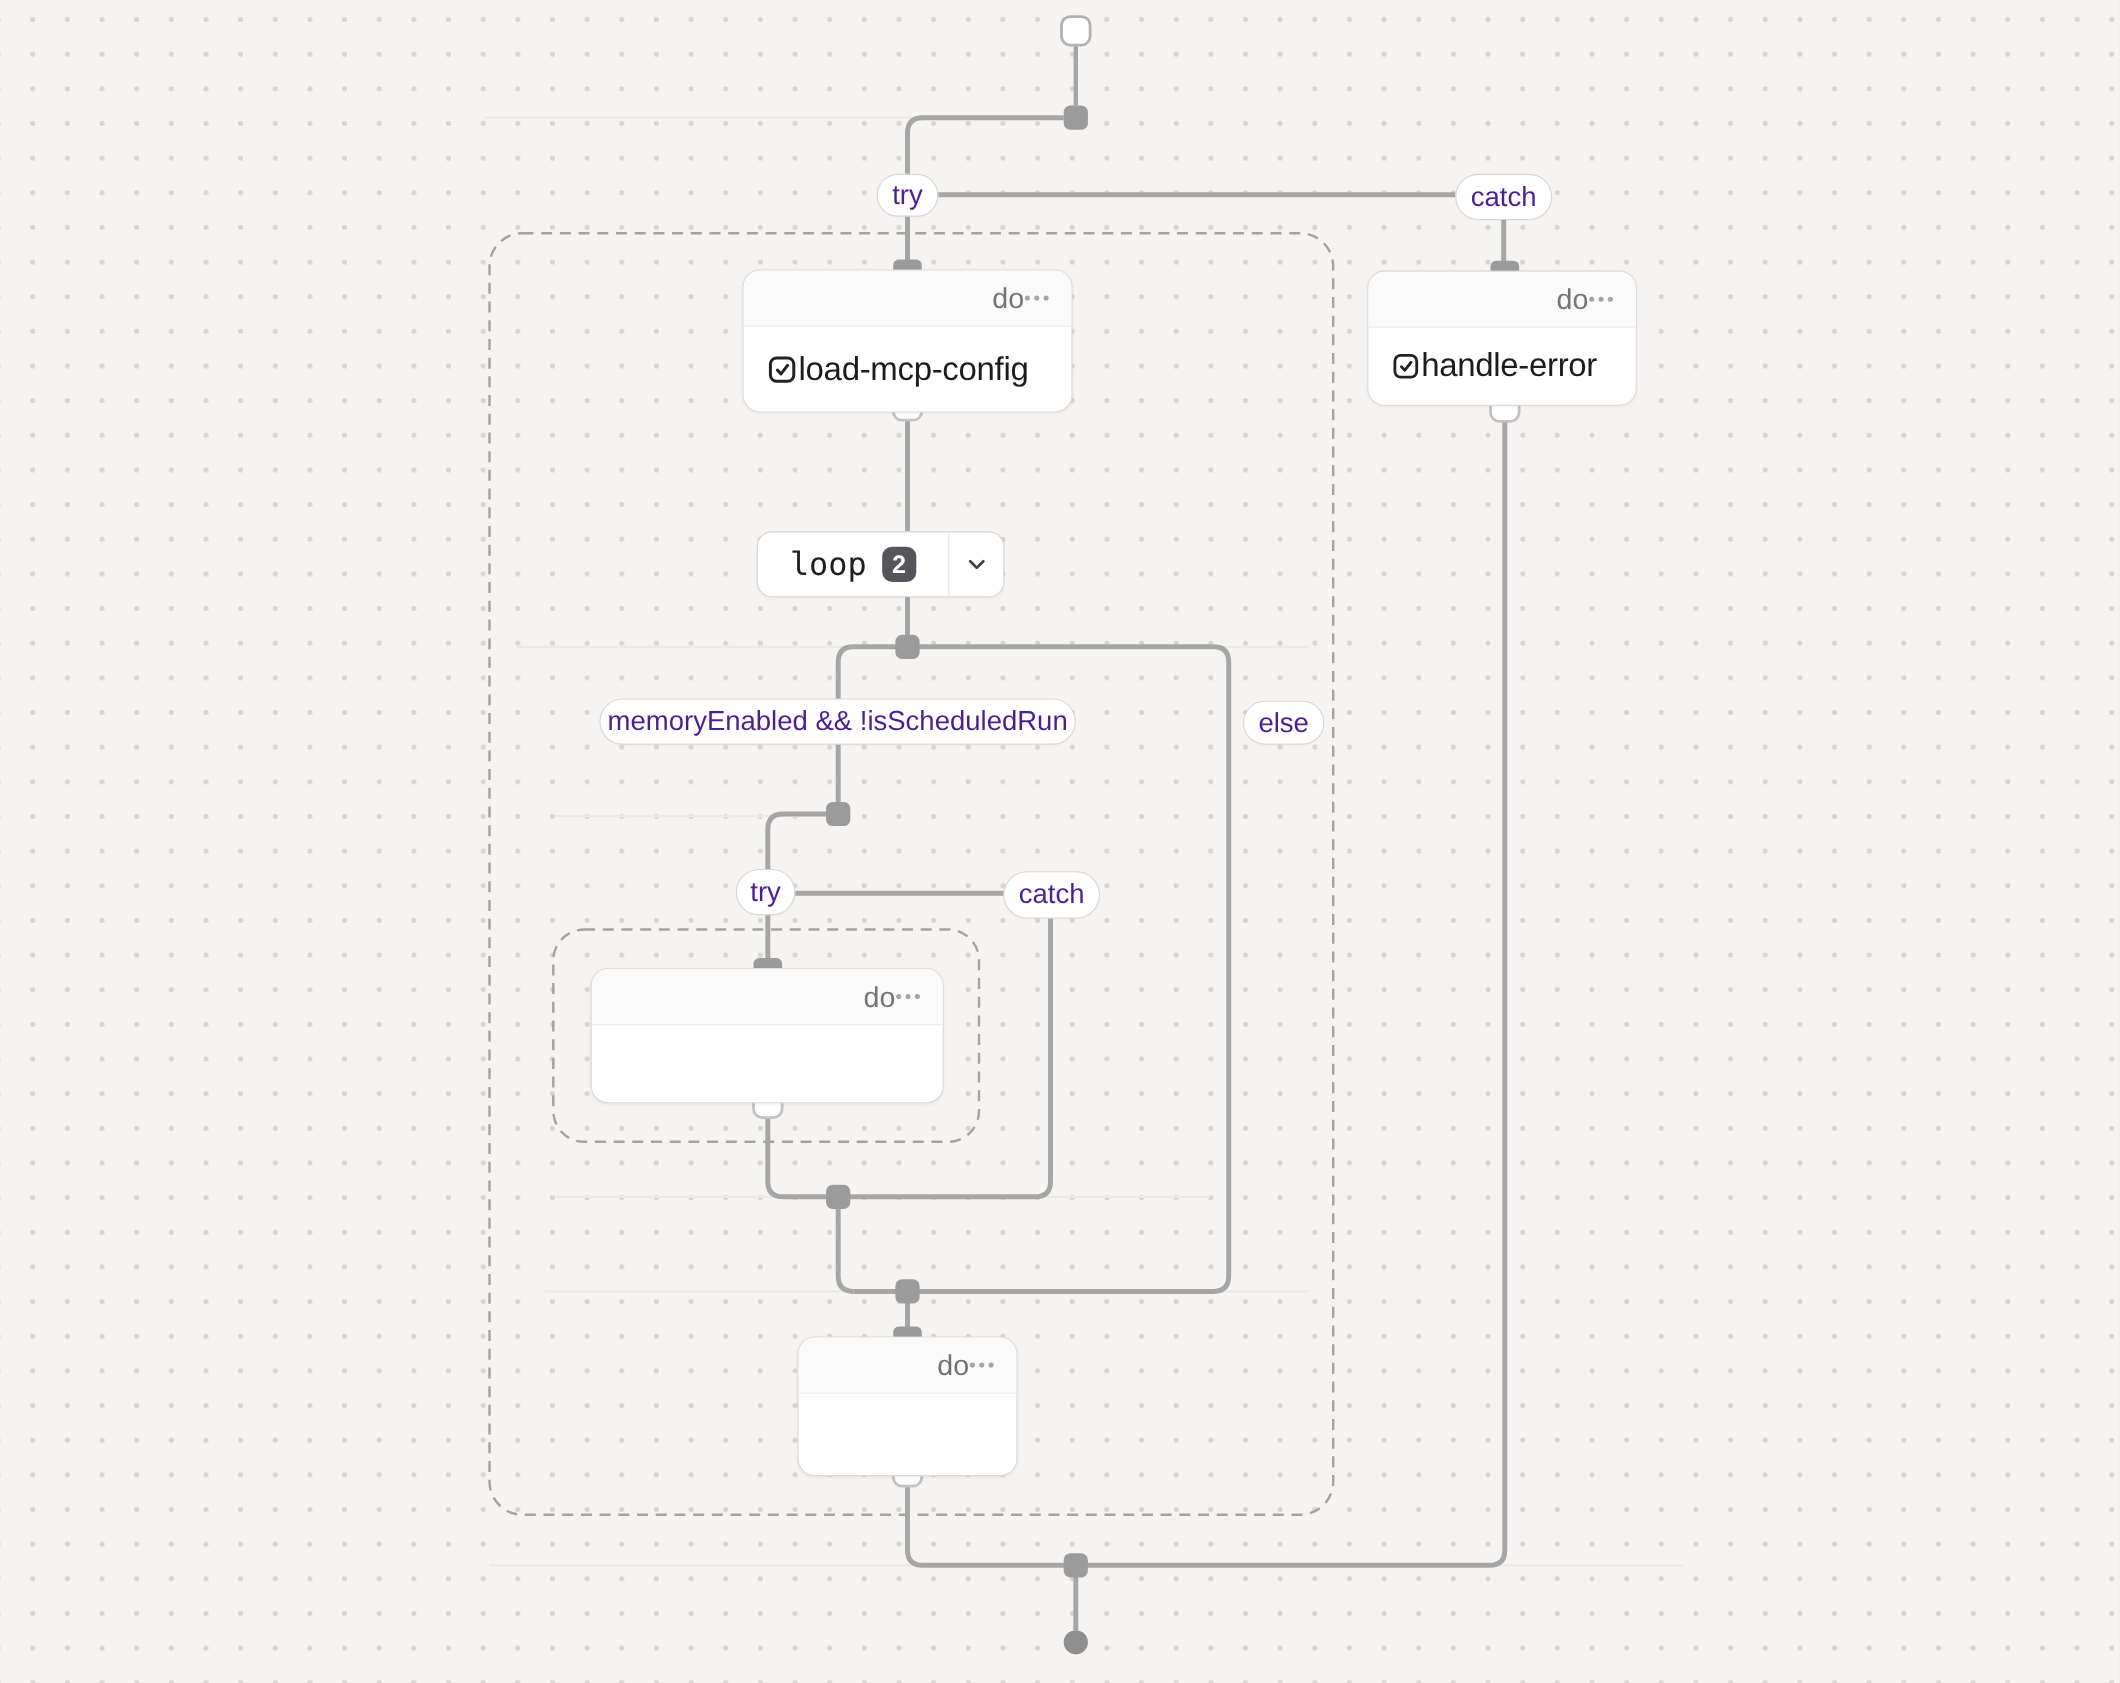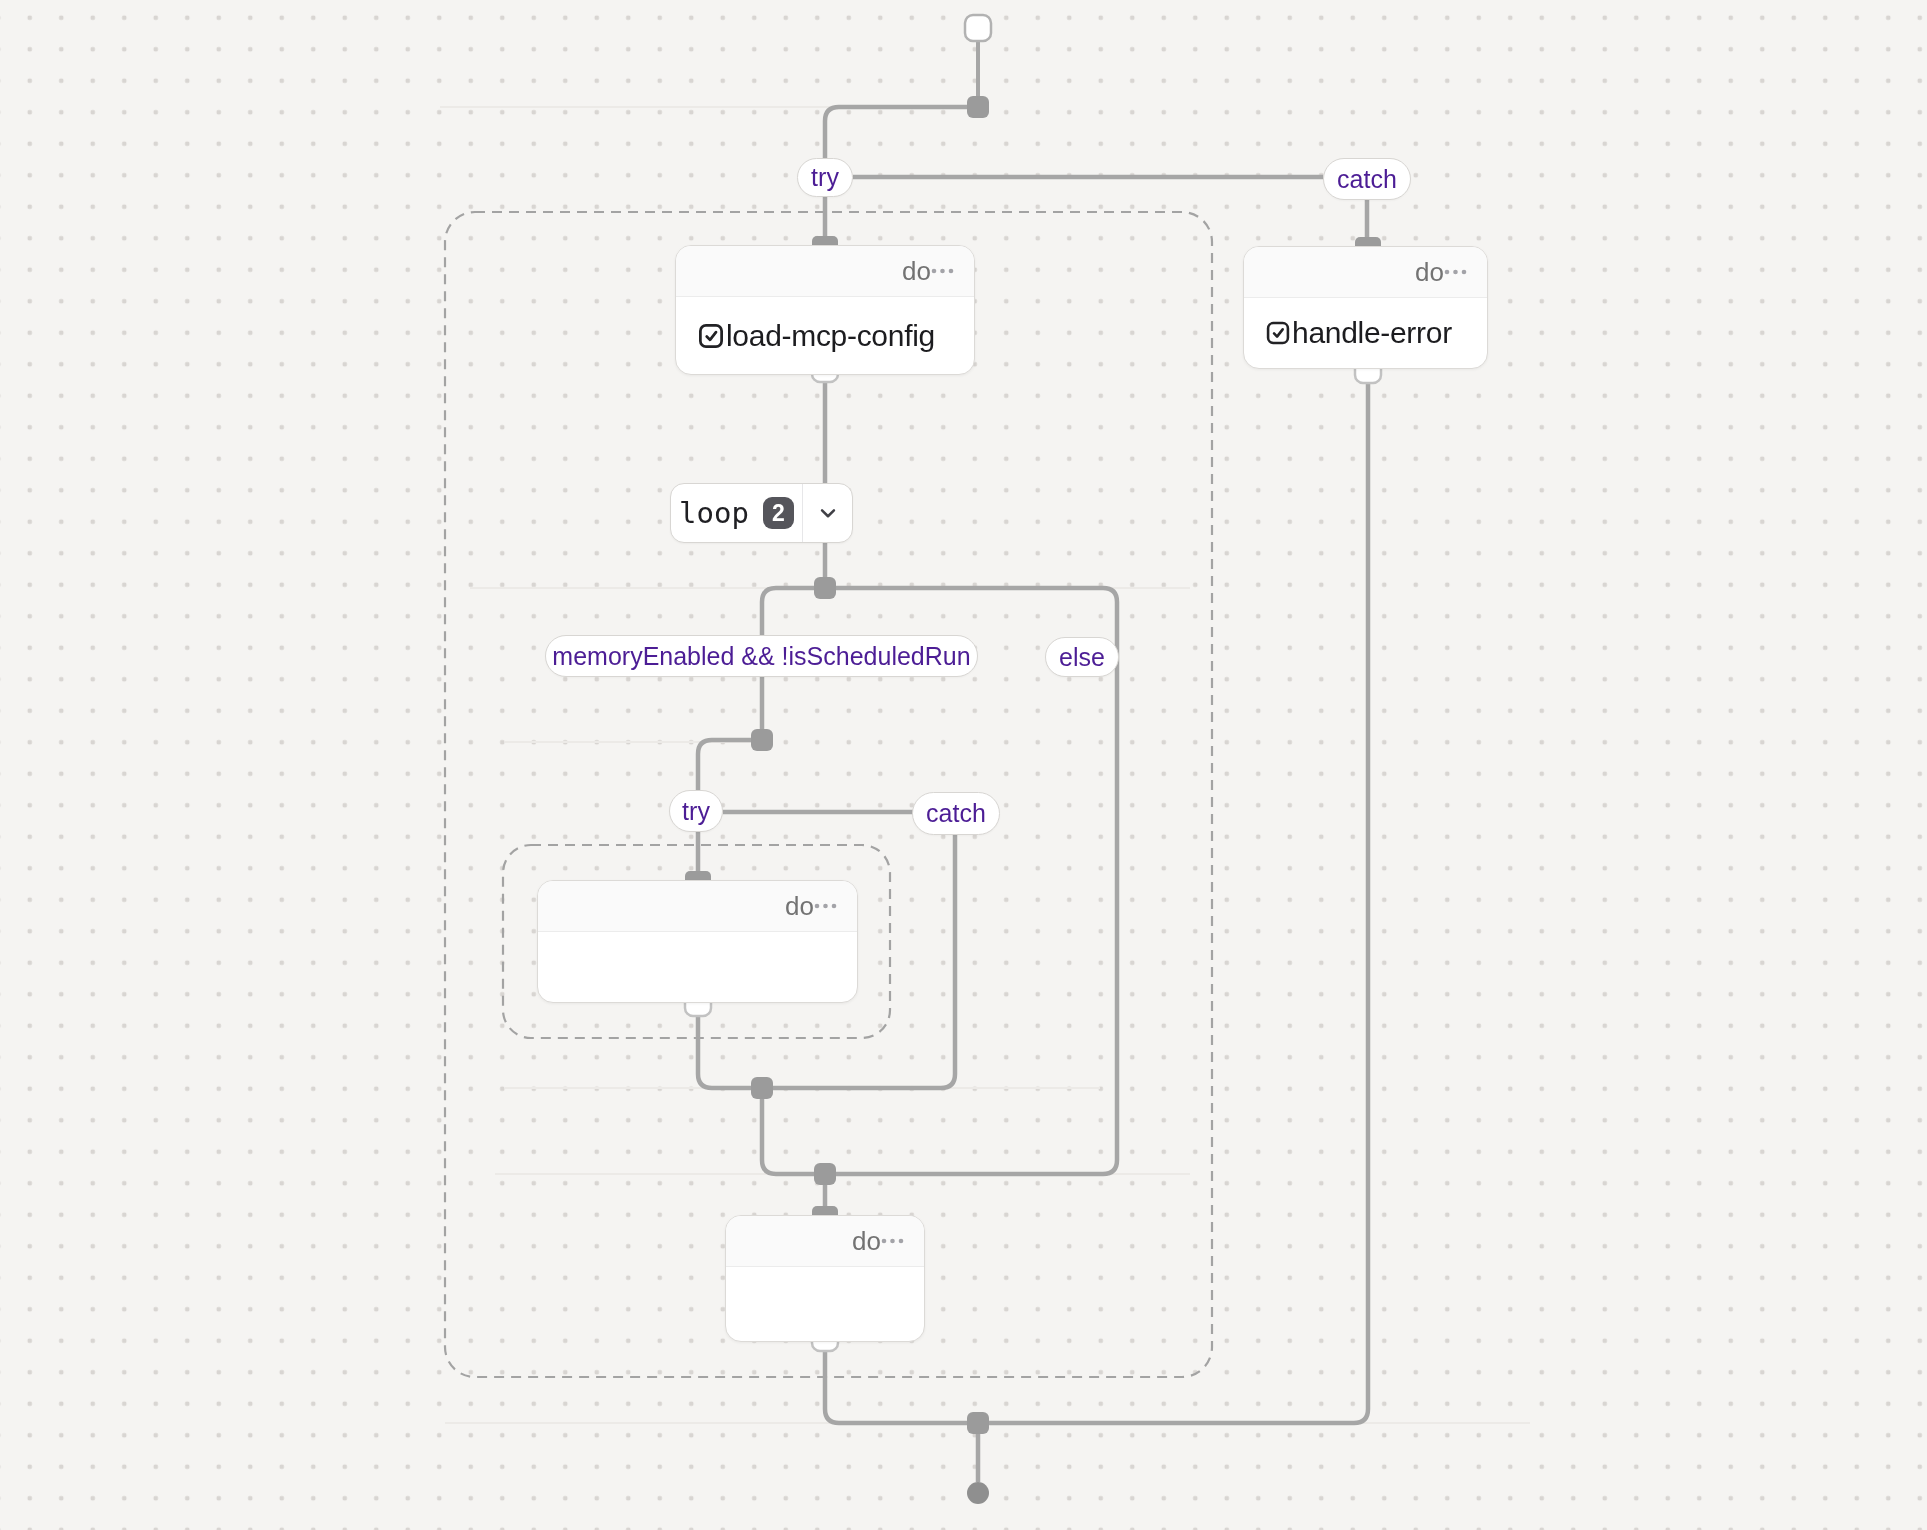--- a/index.html
+++ b/index.html
@@ -122,31 +122,31 @@
 
   <div class="pill" style="left:797px;top:158px;width:56px;height:39px">
     <span>try</span>
   </div>
   <div class="pill" style="left:1323px;top:158px;width:88px;height:42px">
     <span>catch</span>
   </div>
   <div class="pill" style="left:545px;top:635px;width:433px;height:42px">
     <span>memoryEnabled &amp;&amp; !isScheduledRun</span>
   </div>
-  <div class="pill" style="left:1045px;top:637px;width:74px;height:40px">
+  <div class="pill" style="left:1130px;top:637px;width:74px;height:40px">
     <span>else</span>
   </div>
   <div class="pill" style="left:669px;top:790px;width:54px;height:42px">
     <span>try</span>
   </div>
   <div class="pill" style="left:912px;top:792px;width:88px;height:43px">
     <span>catch</span>
   </div>
 
-  <div class="loop-node" style="left:670px;top:483px;width:183px;height:60px">
+  <div class="loop-node" style="left:688px;top:483px;width:225px;height:60px">
     <div class="loop-main">
       <span class="loop-label">loop</span>
       <span class="loop-badge">2</span>
     </div>
     <div class="loop-toggle">
       <svg width="26" height="26" viewBox="0 0 24 24">
         <polyline points="6.5,9.5 12,15 17.5,9.5" fill="none" stroke="#404046" stroke-width="2.3" stroke-linecap="round" stroke-linejoin="round"></polyline>
       </svg>
     </div>
   </div>

